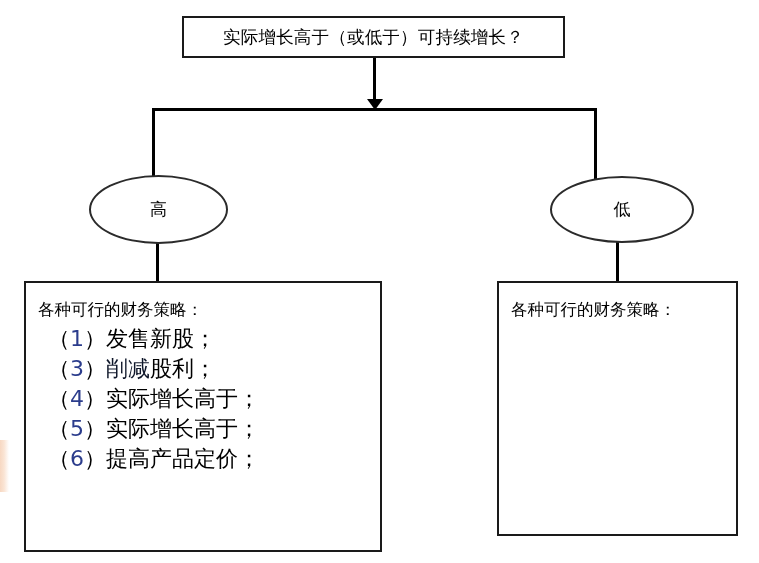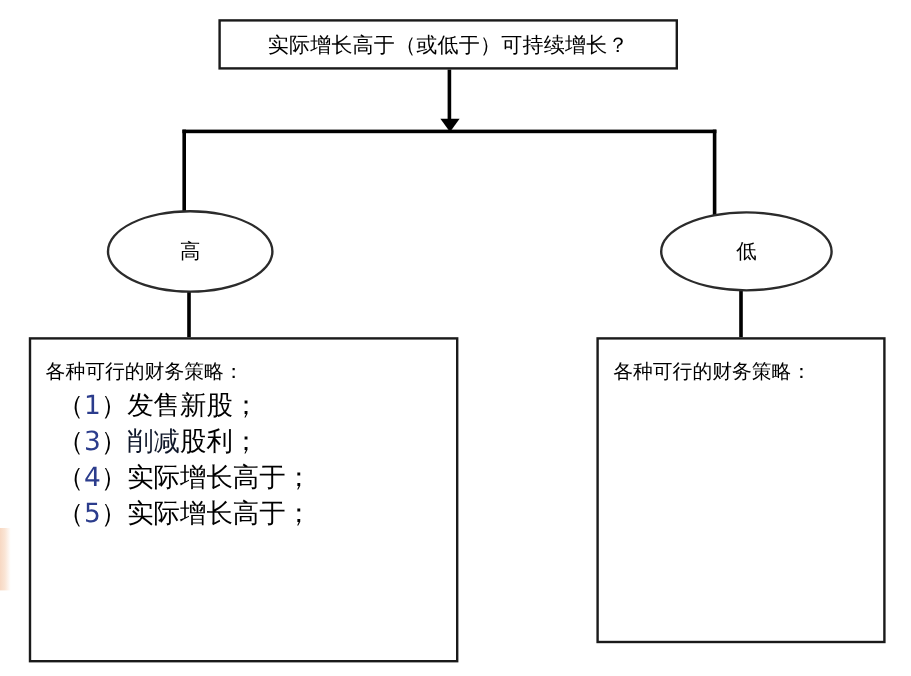--- a/index.html
+++ b/index.html
@@ -153,20 +153,21 @@
     <span class="ellipse-text">高</span>
   </div>
 
   <div class="box strategy-box strategy-box-left">
     <div class="strategy-heading">各种可行的财务策略：</div>
     <ul class="strategy-list" id="list-high">
         <li class="strategy-item"><span class="paren">（</span><span class="num">1</span><span class="paren">）</span><span>发售新股；</span></li>
         <li class="strategy-item"><span class="paren">（</span><span class="num">3</span><span class="paren">）</span><span class="hl">削减</span><span>股利；</span></li>
         <li class="strategy-item"><span class="paren">（</span><span class="num">4</span><span class="paren">）</span><span>实际增长高于；</span></li>
         <li class="strategy-item"><span class="paren">（</span><span class="num">5</span><span class="paren">）</span><span>实际增长高于；</span></li>
+        <li class="strategy-item"><span class="paren">（</span><span class="num">6</span><span class="paren">）</span><span>提高产品定价；</span></li>
       </ul>
   </div>
 
   <div class="ellipse ellipse-right">
     <span class="ellipse-text">低</span>
   </div>
 
   <div class="box strategy-box strategy-box-right">
     <div class="strategy-heading">各种可行的财务策略：</div>
     <ul class="strategy-list" id="list-low">

